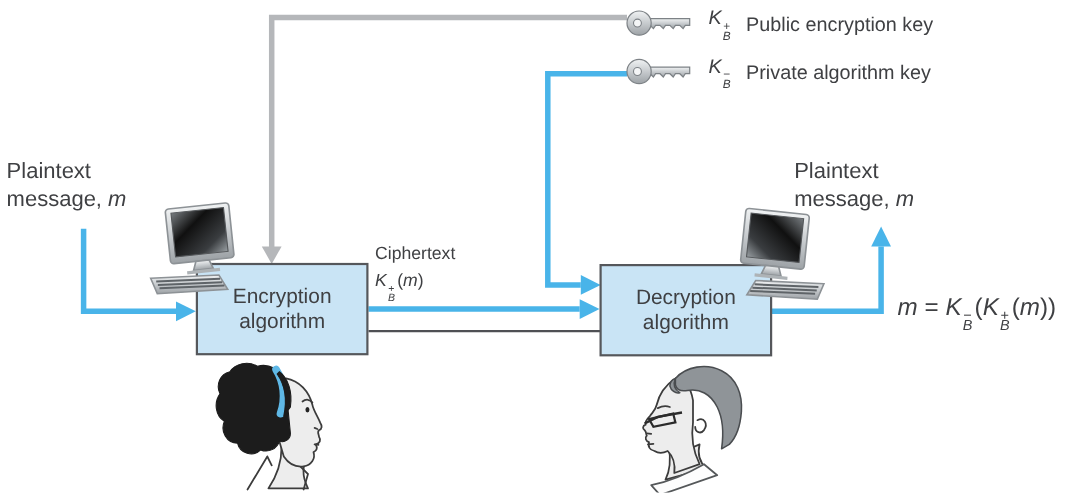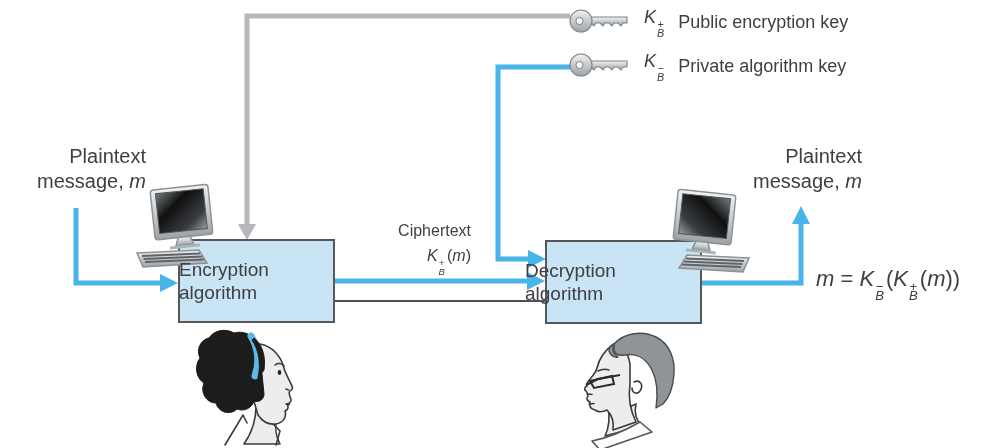--- a/index.html
+++ b/index.html
@@ -27,24 +27,24 @@
   .glass{stroke:#2b2b2b;fill:none}
   .collar{fill:#fdfdfd;stroke:#55585a;stroke-width:1.6;stroke-linejoin:round}
 
   
   .bezel{fill:url(#slv);stroke:#8d9296;stroke-width:1.5}
   .screen{fill:url(#scr);stroke:#54575a;stroke-width:1}
   .keyrows{stroke:#5f6468;stroke-width:1.8;fill:none}
   .keymetal{fill:url(#slv);stroke:#7d8286;stroke-width:1.1}
 
   
-  .lbl{position:absolute;text-align:right}
+  .lbl{position:absolute;text-align:left}
   .pt{font-size:20px;line-height:25px}
   .cipher{font-size:16px;line-height:25px}
-  .box-label{position:absolute;display:flex;flex-direction:column;align-items:flex-start;justify-content:center;font-size:19px;line-height:23px}
+  .box-label{position:absolute;display:flex;flex-direction:column;align-items:center;justify-content:center;font-size:19px;line-height:23px}
   .legend-row{position:absolute;display:flex;align-items:center;gap:12px;font-size:18px;height:26px;white-space:nowrap}
   .formula{position:absolute;font-size:22px;white-space:nowrap}
   .it{font-style:italic}
   .stk{display:inline-flex;flex-direction:column;align-items:center;vertical-align:-5px;line-height:9px;font-size:0.60em;margin:0 2px 0 1px}
   .stk .sb{font-style:italic}
   .eq{margin:0 0.28em}
 </style>
 </head>
 <body>
 
@@ -143,21 +143,21 @@
       <path class="glass" stroke-width="2" d="M12,53 L34,48 L36,56 L16,60 Z"></path>
       <path class="ln" d="M20,43 C24,41 28,41 31,42"></path>
       <path class="ln" d="M10,66 l4,0.5 M11,76 l5,-0.5"></path>
     </g>
   </svg>
 
   <div class="box-label" style="left:179px;top:240px;width:155px;height:82px">
     <span>Encryption</span>
     <span>algorithm</span>
   </div>
-  <div class="box-label" style="left:525px;top:241px;width:155px;height:82px">
+  <div class="box-label" style="left:546px;top:241px;width:155px;height:82px">
     <span>Decryption</span>
     <span>algorithm</span>
   </div>
 
   <div class="lbl pt" style="left:6px;top:144px;width:140px">
     <div>Plaintext</div>
     <div>
       <span>message,</span>
       <span class="it">m</span>
     </div>

